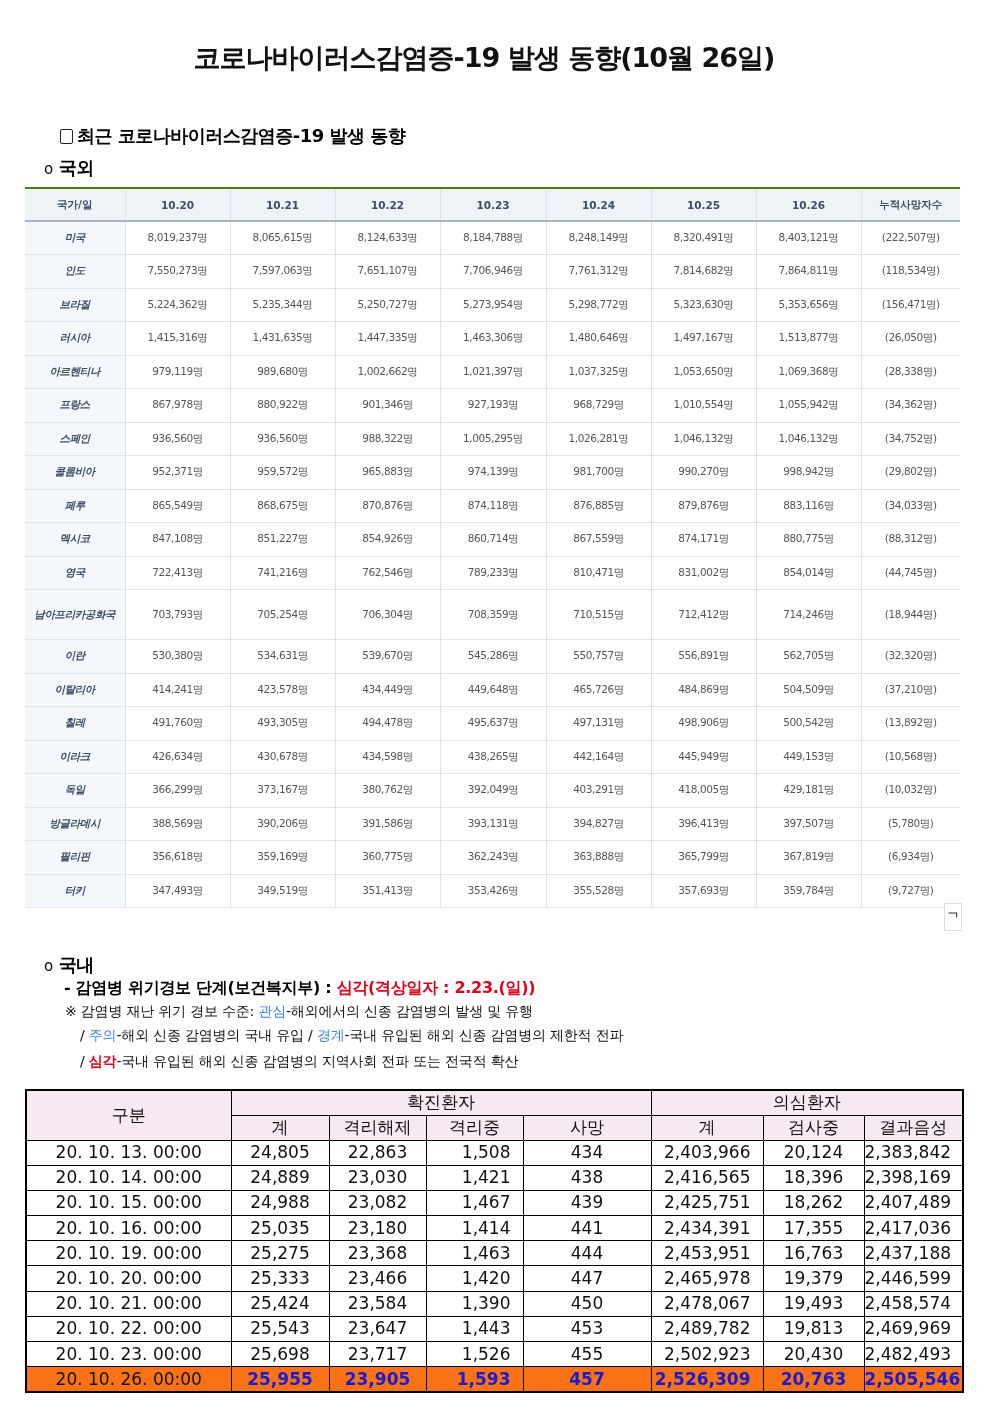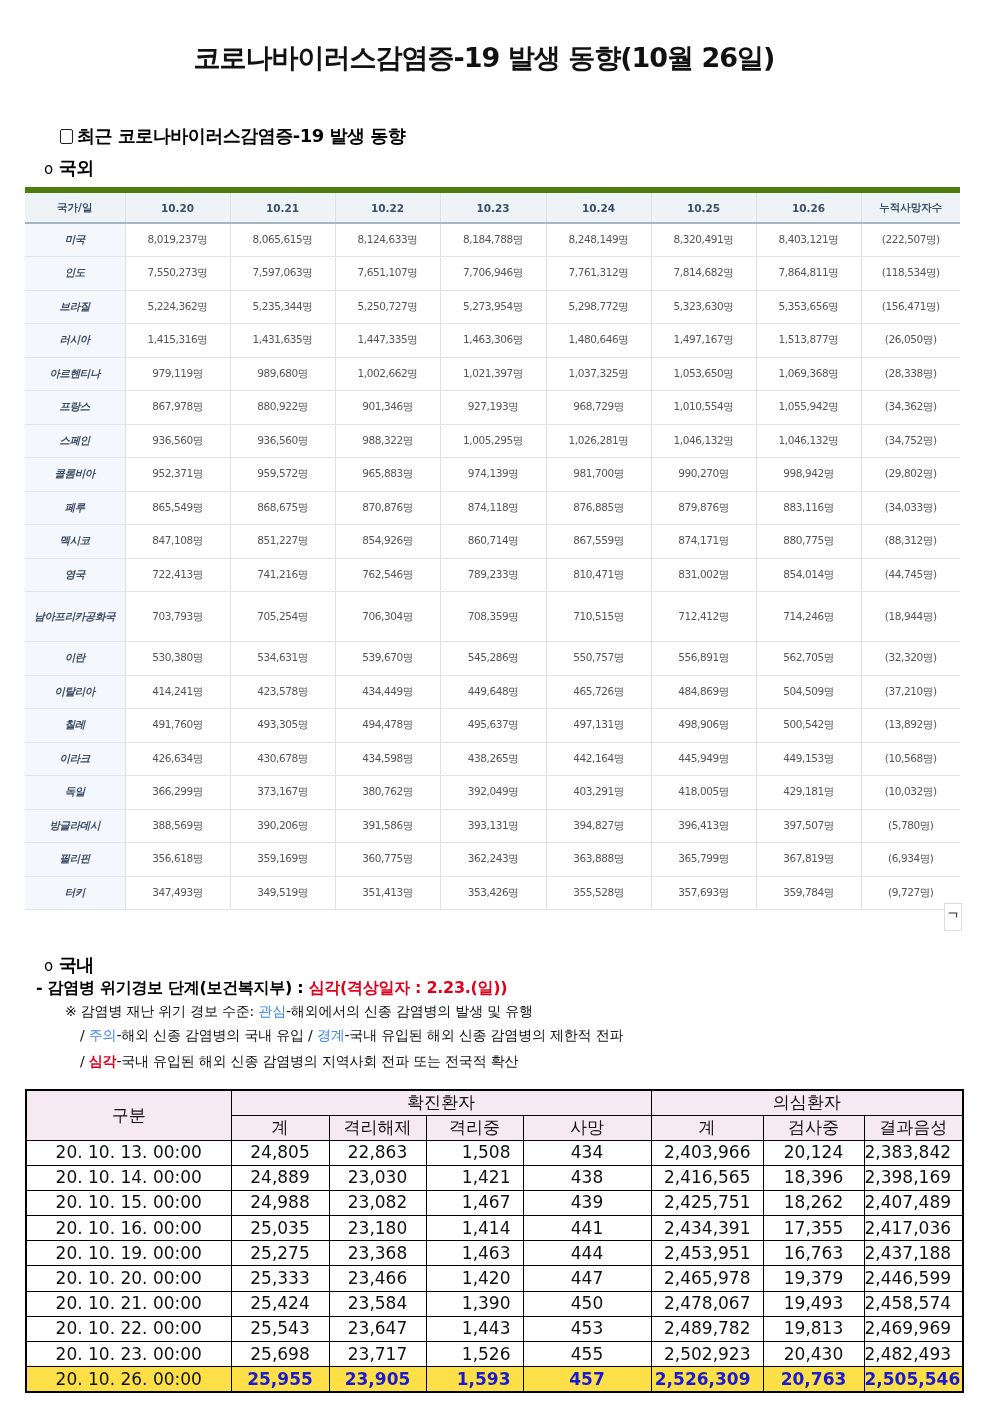--- a/index.html
+++ b/index.html
@@ -21,21 +21,21 @@
     position: absolute; left: 44px; font-size: 18px; font-weight: bold; letter-spacing: -0.5px;
     display: flex; align-items: baseline; gap: 6px;
   }
   .sub-head .bullet { font-weight: normal; font-size: 15px; }
 
   
   .intl {
     position: absolute; left: 25px; top: 187px; width: 935px;
     border-collapse: collapse; table-layout: fixed;
     font-family: "DejaVu Sans", sans-serif;
-    border-top: 6px solid #4d7c0f;
+    border-top: 2px solid #4d7c0f;
   }
   .intl th {
     background: #eef3f8; color: #3c4d66; font-size: 10.5px; font-weight: bold;
     height: 33px; border-bottom: 2px solid #a9b4c2; border-left: 1px solid #dde2e8;
   }
   .intl th:first-child { border-left: none; }
   .intl td {
     height: 33.5px; text-align: center; font-size: 10.5px; color: #555;
     border-bottom: 1px solid #e0e3e7; border-left: 1px solid #dde2e8; letter-spacing: -0.4px;
   }
@@ -43,21 +43,21 @@
     border-left: none; background: #f4f7fb; color: #3c4d66; font-weight: bold; font-size: 10.5px; font-style: italic;
   }
   .intl tr.tall td { height: 50px; }
   .intl-overlay {
     position: absolute; left: 944px; top: 903px; width: 18px; height: 28px;
     background: #fff; border: 1px solid #ddd; font-size: 14px; color: #333;
     display: flex; align-items: center; justify-content: center;
   }
 
   .alert-line {
-    position: absolute; left: 36px; top: 978px; font-size: 16px; font-weight: bold; letter-spacing: -0.3px;
+    position: absolute; left: 64px; top: 978px; font-size: 16px; font-weight: bold; letter-spacing: -0.3px;
   }
   .alert-line .red { color: #e0001b; }
   .note { position: absolute; font-size: 14px; letter-spacing: -0.2px; color: #111; }
   .note .blue { color: #3b82f6; font-weight: normal; }
   .note .red { color: #e0001b; font-weight: bold; }
 
   
   .dom {
     position: absolute; left: 25px; top: 1089px; width: 937px;
     border-collapse: collapse; table-layout: fixed;
@@ -66,21 +66,21 @@
   }
   .dom th {
     background: #f6e9f1; font-weight: normal; font-size: 17px; height: 25px;
     border: 1px solid #000; color: #111; line-height: 1;
   }
   .dom td {
     height: 25.2px; border: 1px solid #000; font-size: 17px; text-align: center; color: #111; line-height: 1;
   }
   .dom td.num { text-align: right; padding-right: 12px; }
   .dom td.num-c { text-align: center; }
-  .dom tr.latest td { background: #fde047; }
+  .dom tr.latest td { background: #f97316; }
   .dom tr.latest td.num, .dom tr.latest td.num-c { color: #1a1ad0; font-weight: bold; }
 </style>
 </head>
 <body>
 
 <div class="title">코로나바이러스감염증-19 발생 동향(10월 26일)</div>
 
 <div class="section-head">
   <span class="checkbox"></span>
   <span>최근 코로나바이러스감염증-19 발생 동향</span>

